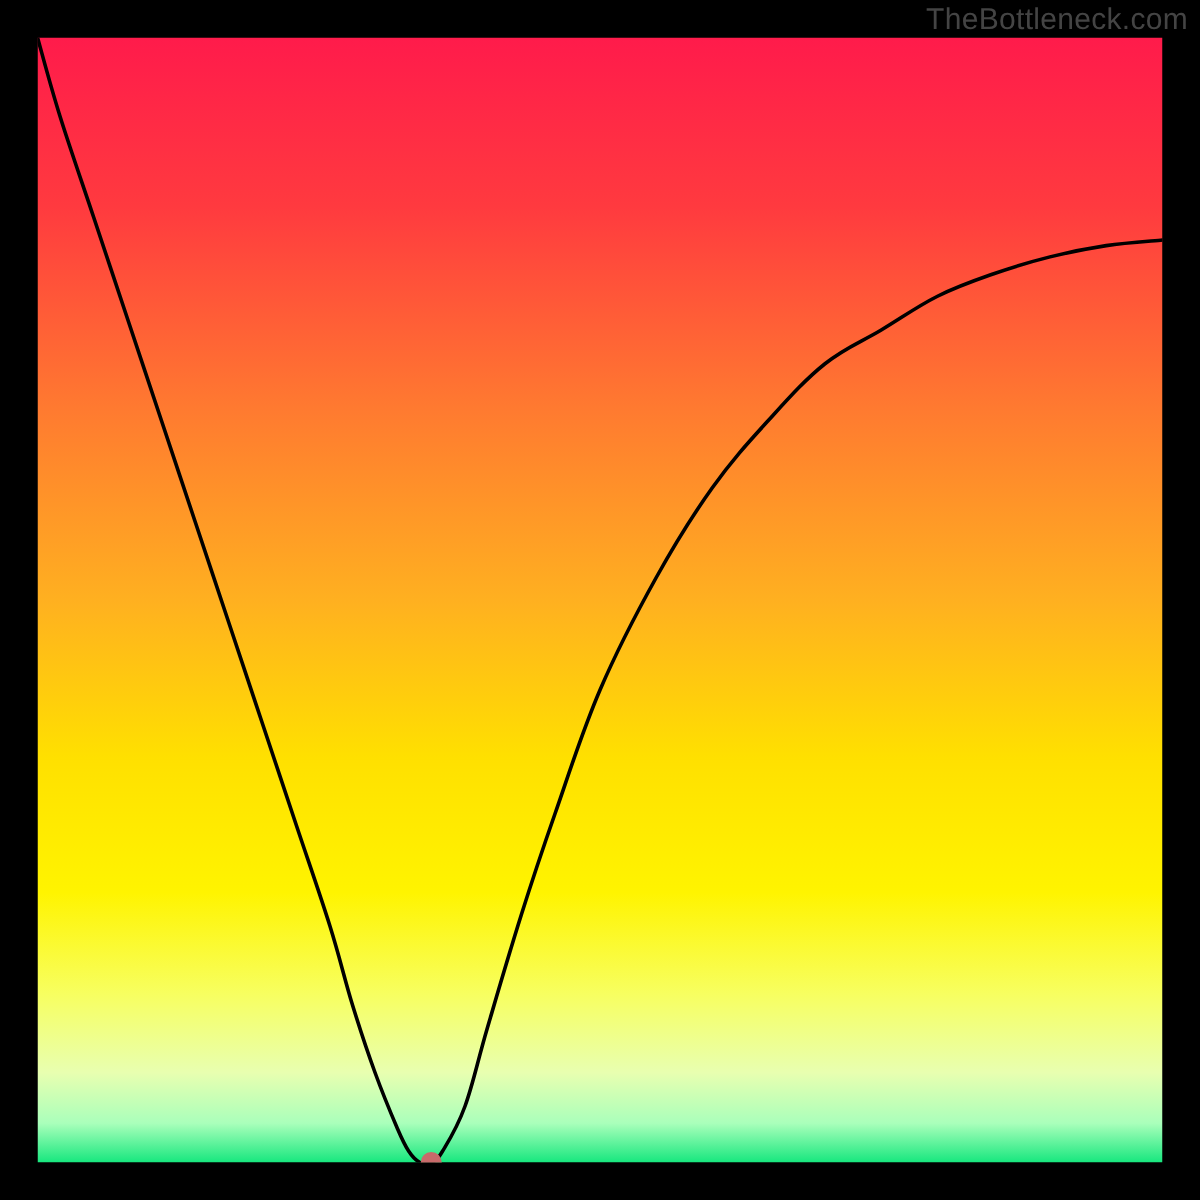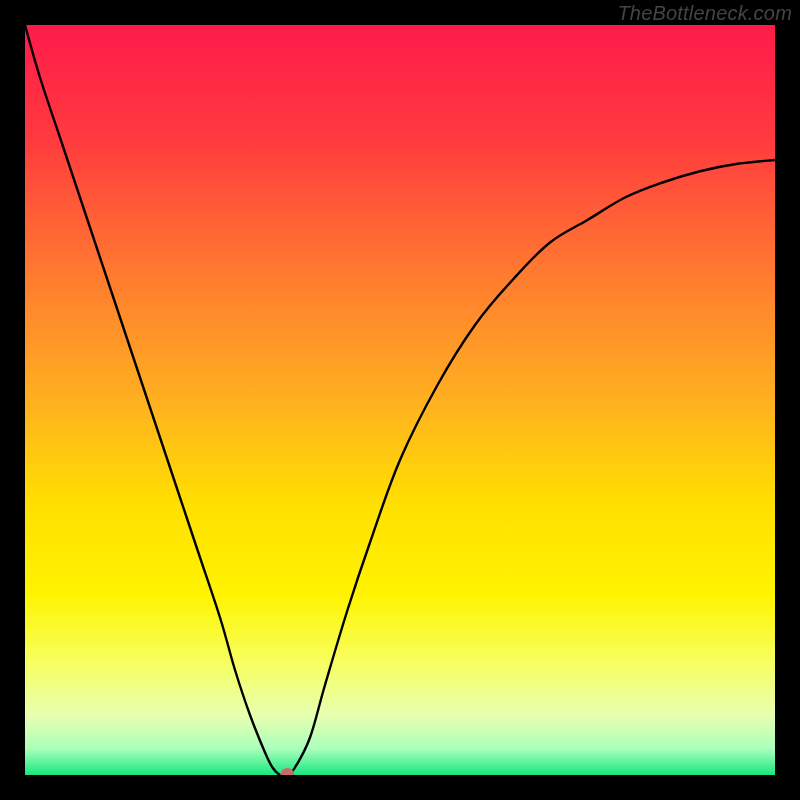--- a/index.html
+++ b/index.html
@@ -19,21 +19,20 @@
   }
   .watermark {
     position: absolute;
     top: 2px;
     right: 8px;
     color: #444;
     font-size: 20px;
     font-weight: 500;
     letter-spacing: 0.2px;
     z-index: 10;
-    font-style: italic;
   }
   .plot {
     position: absolute;
     left: 25px;
     top: 25px;
     width: 750px;
     height: 750px;
   }
   .gradient {
     position: absolute;

